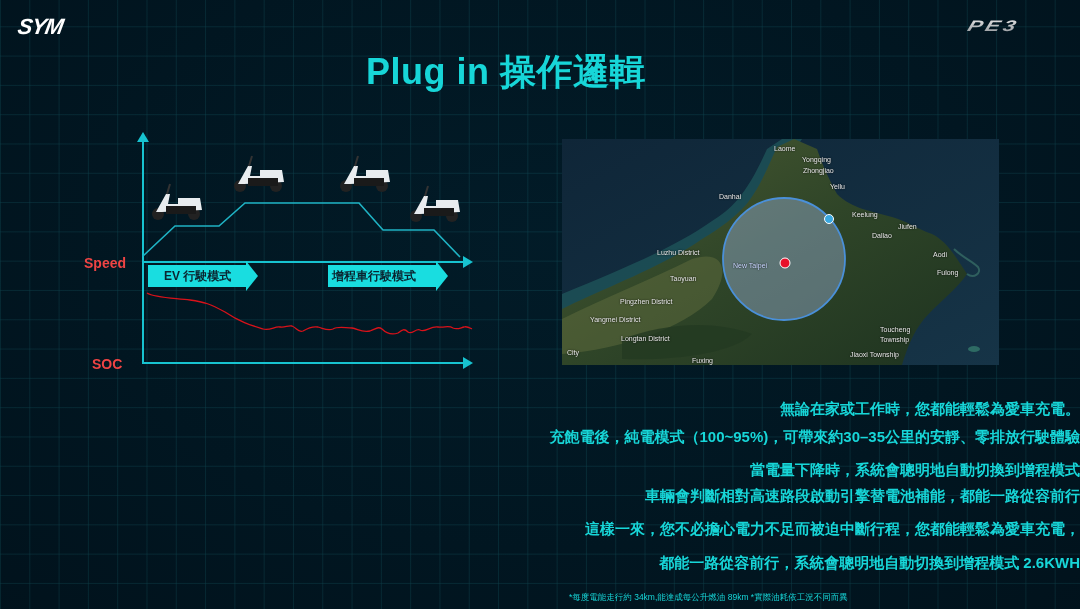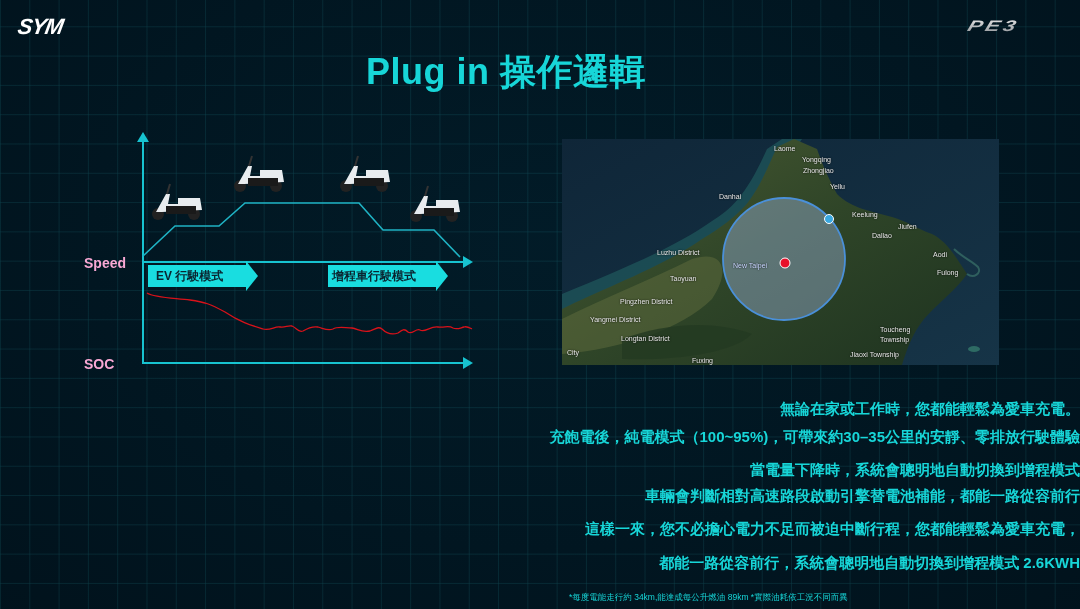--- a/index.html
+++ b/index.html
@@ -31,24 +31,24 @@
     color:#cfd3d6; transform:skewX(-18deg) scaleY(0.7);
     background:linear-gradient(#f0f0f0,#8a8f94); -webkit-background-clip:text; background-clip:text;
     -webkit-text-fill-color:transparent;
   }
   .title {
     position:absolute; left:0; width:1012px; top:48px; text-align:center;
     color:#17d6d8; font-size:36px; font-weight:bold; letter-spacing:0.5px;
   }
   
   .chart { position:absolute; left:80px; top:130px; width:410px; height:250px; }
-  .axis-label { position:absolute; color:#f9a8d4; font-weight:bold; font-size:14px; }
+  .axis-label { position:absolute; color:#ef4444; font-weight:bold; font-size:14px; }
   .mode-arrow {
     position:absolute; height:22px; background:#19dde0; color:#0a2530;
-    font-size:12px; font-weight:bold; line-height:22px; padding-left:8px; box-sizing:border-box;
+    font-size:12px; font-weight:bold; line-height:22px; padding-left:16px; box-sizing:border-box;
   }
   .mode-arrow::after {
     content:""; position:absolute; right:-12px; top:-4px;
     border-left:12px solid #19dde0; border-top:15px solid transparent; border-bottom:15px solid transparent;
   }
   .scooter { position:absolute; width:56px; height:40px; }
   
   .map {
     position:absolute; left:562px; top:139px; width:437px; height:226px; overflow:hidden;
     background:#14293a;
@@ -88,21 +88,21 @@
     <polyline points="63,126 95,96 139,96 165,73 279,73 303,100 354,100 380,127" fill="none" stroke="#1fb3c4" stroke-width="1.6"></polyline>
 
     <path d="M67,163 C75,168 95,168 110,170 C125,172 130,174 145,182 C160,192 170,195 183,199
              C190,201 195,196 200,197 C205,198 208,195 212,196 C217,198 218,203 223,201 C228,198 232,196 238,197
              C245,199 248,201 253,199 C258,196 265,198 272,198 C278,199 282,203 290,201 C296,199 298,196 302,199
              C306,203 312,205 318,203 C322,200 324,198 328,202 C332,205 336,198 340,200 C345,203 350,196 358,197
              C365,198 368,195 373,198 C377,200 380,198 384,197 C387,196 390,198 392,199" fill="none" stroke="#d8121a" stroke-width="1.3"></path>
   </svg>
 
   <div class="axis-label" style="left:4px;top:125px">Speed</div>
-  <div class="axis-label" style="left:4px;top:226px">SOC</div>
+  <div class="axis-label" style="left:12px;top:226px">SOC</div>
 
   <div class="mode-arrow" style="left:68px;top:135px;width:98px">
     <span>EV 行駛模式</span>
   </div>
   <div class="mode-arrow" style="left:248px;top:135px;width:108px;padding-left:4px">
     <span>增程車行駛模式</span>
   </div>
 
   <svg class="scooter" style="left:68px;top:52px" viewBox="0 0 56 40">
     <circle cx="10" cy="32" r="6" fill="#222"></circle>

